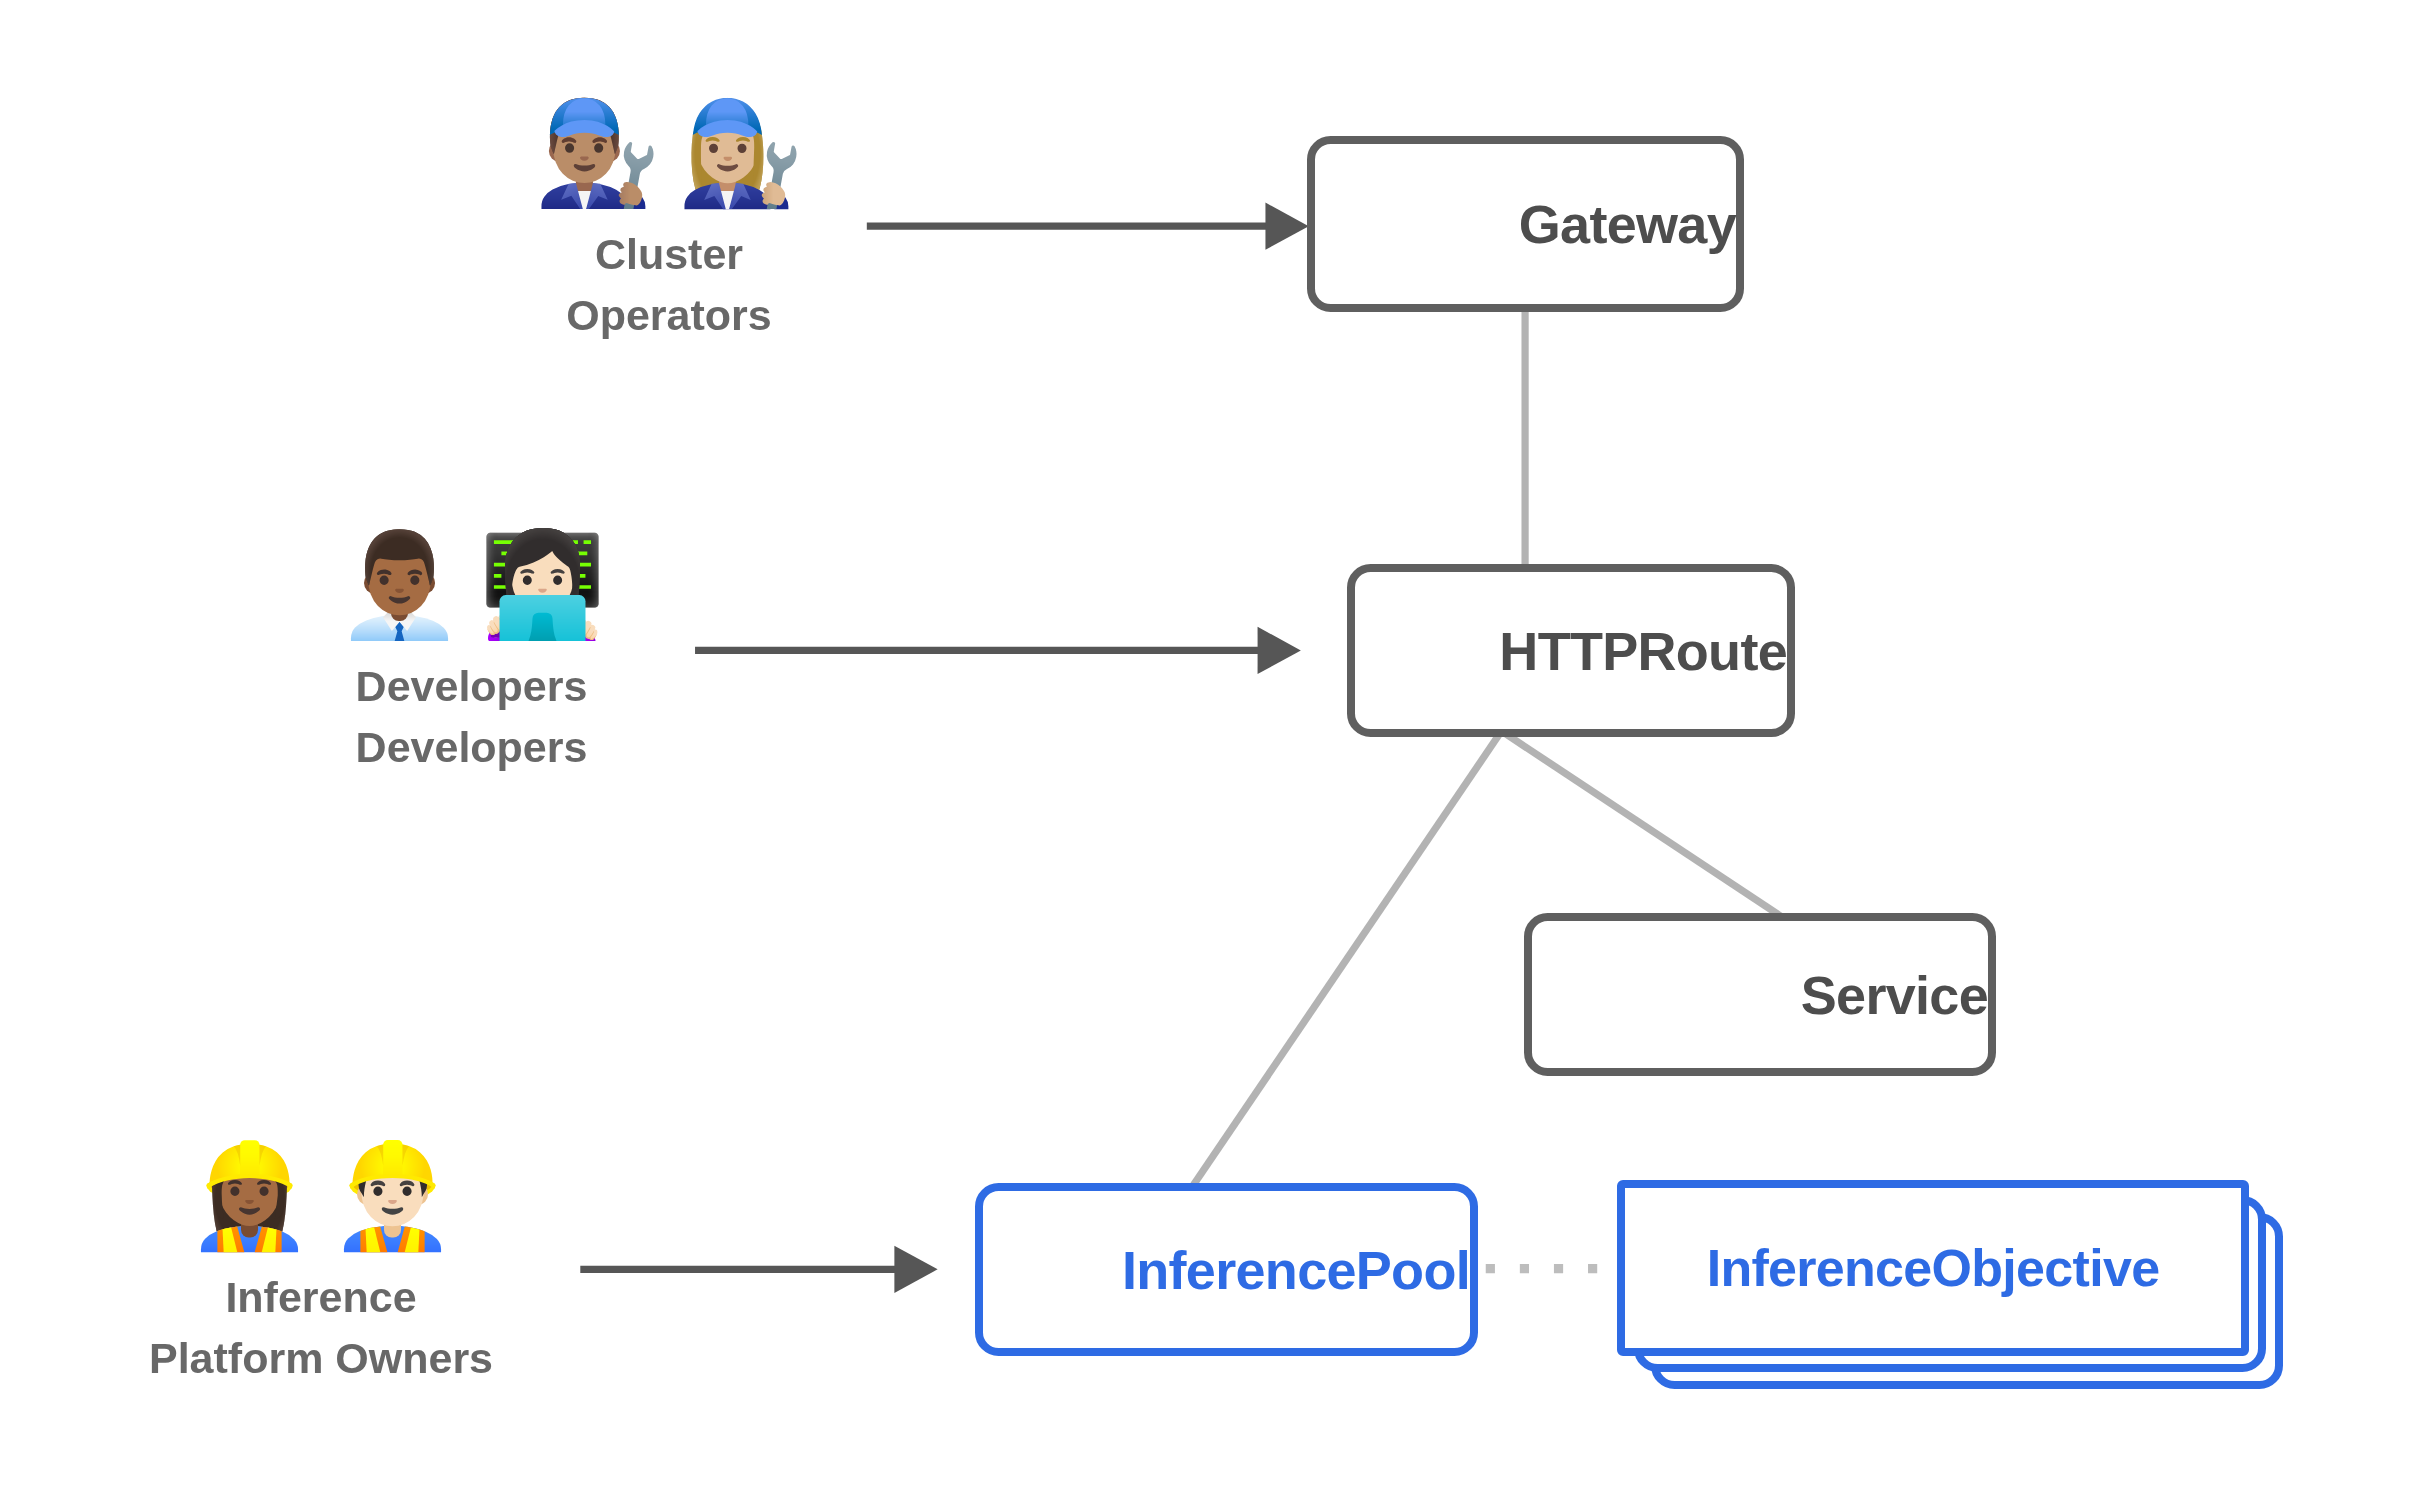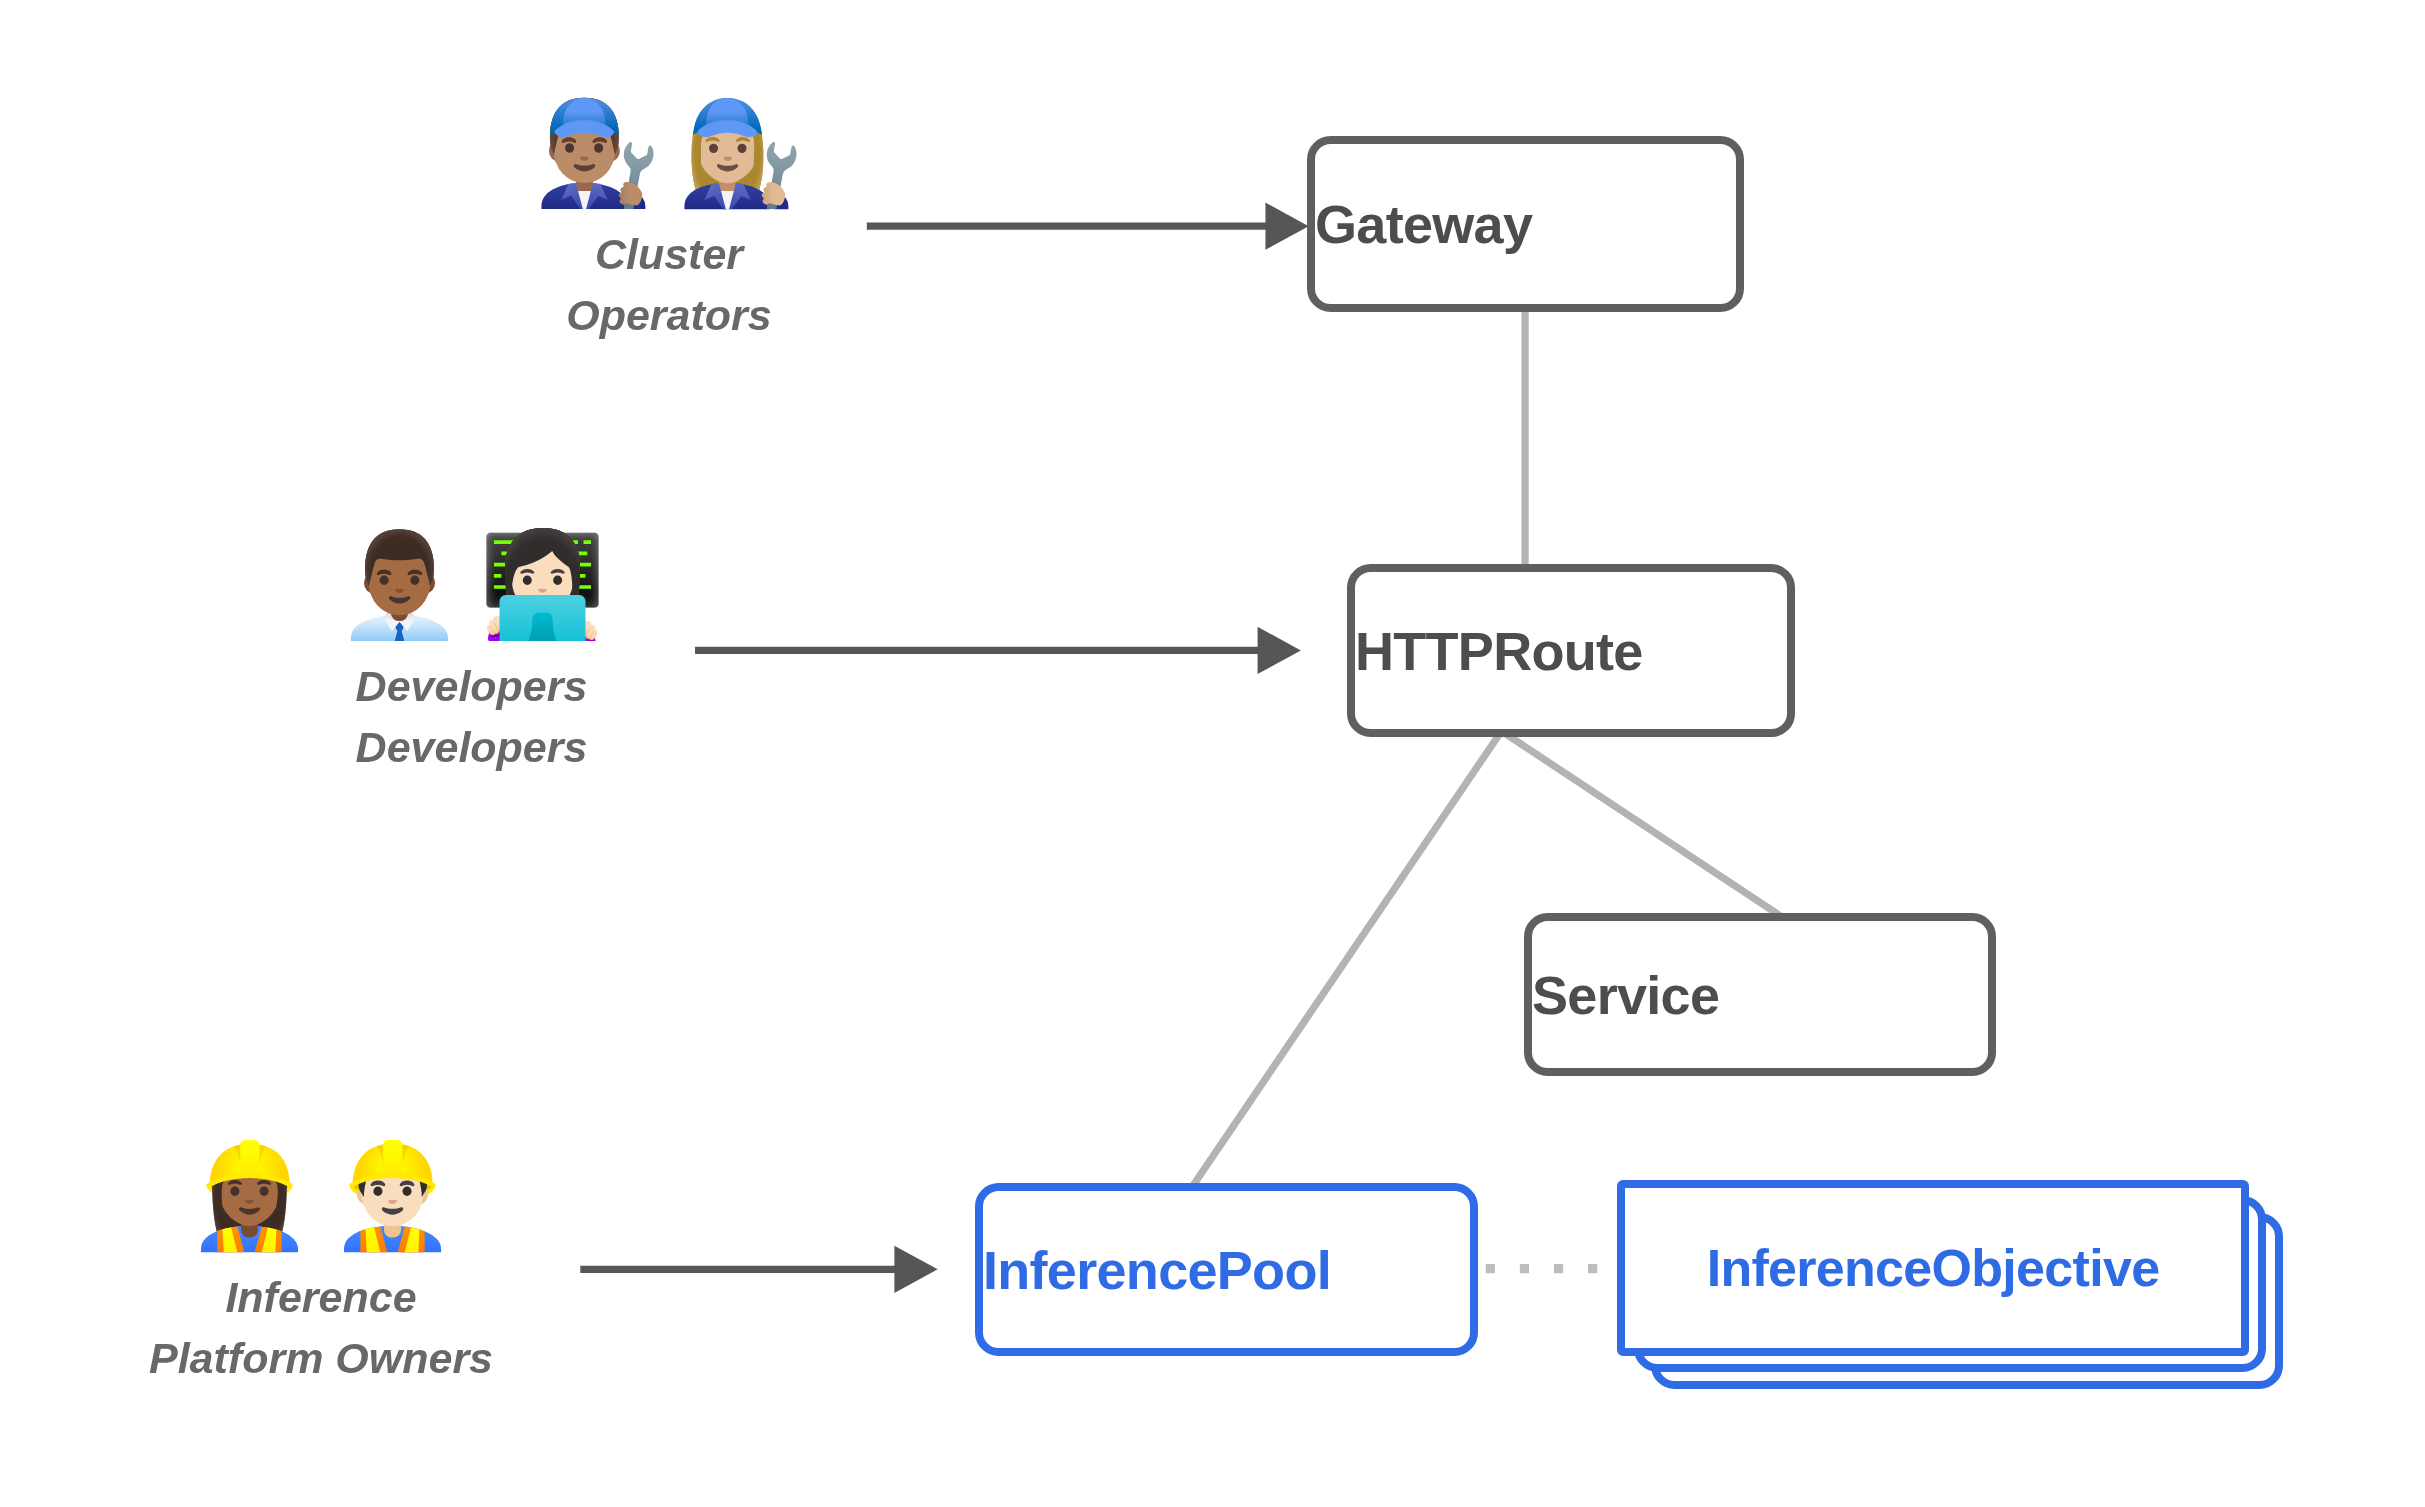--- a/index.html
+++ b/index.html
@@ -23,21 +23,21 @@
   svg.edges{position:absolute;left:0;top:0;z-index:1;}
   .edge-connector{stroke:var(--connector-light,#b3b3b3);stroke-width:11;}
   .edge-dotted{stroke:var(--dotted-gray,#bdbdbd);stroke-width:14;stroke-dasharray:14 38;stroke-linecap:butt;}
   .edge-arrow{stroke:var(--arrow-dark,#565656);stroke-width:11;}
   .arrow-head{fill:var(--arrow-dark,#565656);stroke:none;}
   .node{
     position:absolute;z-index:2;
     background:#fff;
     border:8.5px solid var(--box-border-gray,#5f5f5f);
     border-radius:23.6px;
-    display:flex;align-items:center;justify-content:flex-start;
+    display:flex;align-items:center;justify-content:flex-end;
     font-size:54px;font-weight:700;
     color:var(--box-text-gray,#4d4d4d);
     letter-spacing:-0.7px;
     box-sizing:border-box;
   }
   .node.blue{border-color:var(--accent-blue,#2e6be4);color:var(--accent-blue,#2e6be4);margin-left:39px;}
   #node-gateway{left:1307px;top:136px;width:437px;height:176px;}
   #node-httproute{left:1299px;top:564px;width:448px;height:173px;margin-left:48px;}
   #node-service{left:1524px;top:913px;width:472px;height:163px;}
   #node-inference-pool{left:936px;top:1183px;width:503px;height:173px;}
@@ -57,21 +57,21 @@
     font-size:52px;font-weight:700;color:var(--accent-blue,#2e6be4);letter-spacing:-0.7px;
   }
   .actor{position:absolute;z-index:2;text-align:center;}
   .actor .emojis{font-size:102px;line-height:1.2;white-space:nowrap;}
   .actor .emojis .e{margin:0 7.9px;}
   .actor .actor-label{
     margin-top:9.2px;
     font-size:43px;line-height:1.42;font-weight:700;
     color:var(--label-text,#686868);
   }
-  .actor .actor-label span{display:block;font-style:italic;}
+  .actor .actor-label span{display:block;}
   #actor-cluster-operators{left:479px;top:92px;width:380px;}
   #actor-application-developers{left:275px;top:524px;width:393px;}
   #actor-inference-platform-owners{left:72px;top:1135px;width:498px;}
 </style>
 </head>
 <body>
 
 <div id="canvas">
 
   <svg class="edges" width="2426" height="1508" viewBox="0 0 3700 2300">

